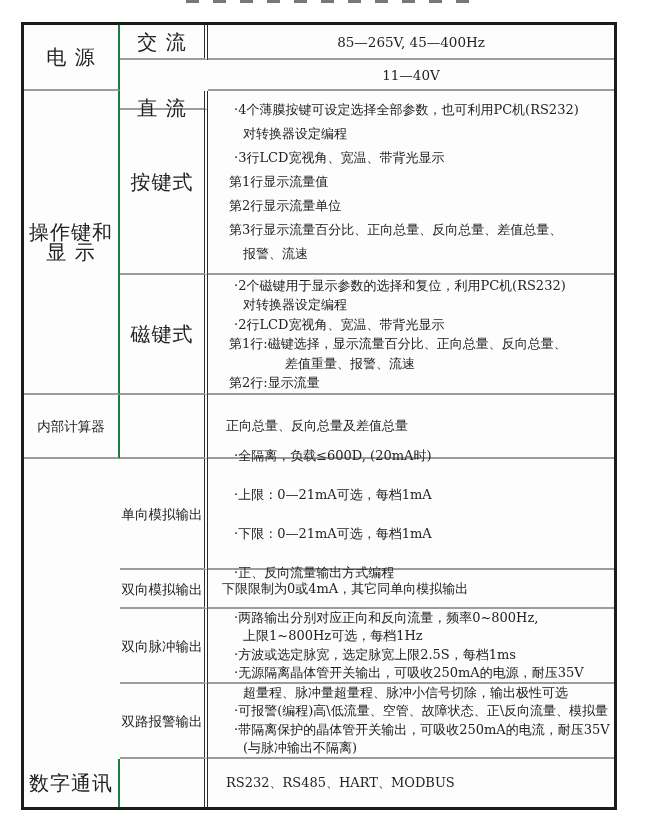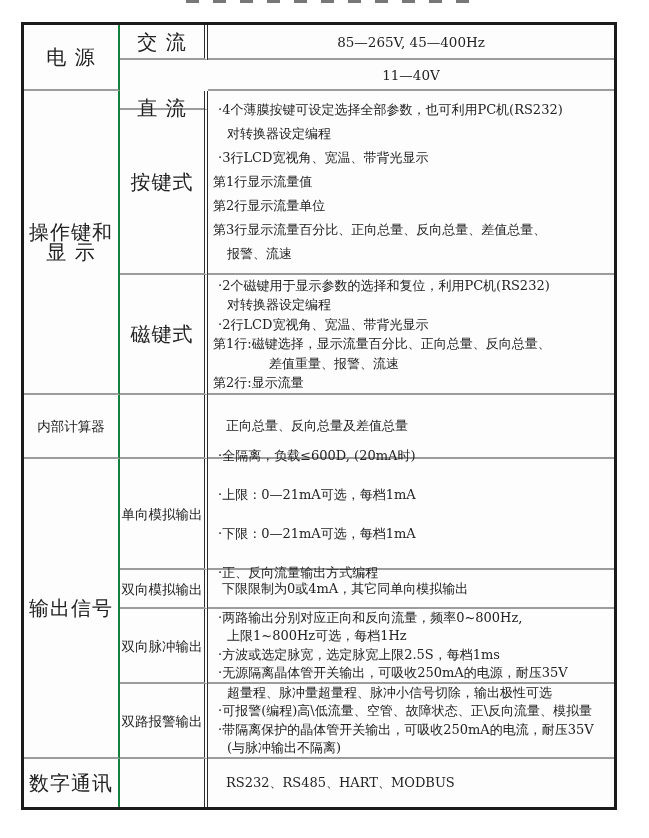--- a/index.html
+++ b/index.html
@@ -42,21 +42,21 @@
     font-size:13.5px;
   }
   .val-single{
     display:flex;align-items:center;justify-content:flex-start;
     font-size:13px;padding-left:18px;
   }
   .val-multi{
     display:flex;flex-direction:column;justify-content:center;
     font-size:13px;padding-left:5px;
   }
-  .ln{white-space:nowrap;}
+  .ln{white-space:nowrap;margin-left:16px;}
   .ln.b{padding-left:5px;}
   .ln.c{padding-left:14px;}
   .ln.c2{padding-left:56px;}
   .ln.p{padding-left:0;}
   .lh24 .ln{line-height:24px;}
   .lh19 .ln{line-height:19.5px;}
   .lh27 .ln{line-height:27px;}
   .lh18 .ln{line-height:18.5px;}
 </style>
 </head>
@@ -111,23 +111,20 @@
   </div>
 
   <div class="cell lab lab2 br-gray bb" style="grid-row:5;grid-column:1;letter-spacing:0;">
     <span>内部计算器</span>
   </div>
   <div class="cell br-dbl bb" style="grid-row:5;grid-column:2;"></div>
   <div class="cell val-single bb" style="grid-row:5;grid-column:3;">
     <span>正向总量、反向总量及差值总量</span>
   </div>
 
-  <div class="cell lab br-gray bb" style="grid-row:6/10;grid-column:1;">
-    <span>输出信号</span>
-  </div>
   <div class="cell lab lab2 br-dbl bb" style="grid-row:6;grid-column:2;">
     <span>单向模拟输出</span>
   </div>
   <div class="cell val-multi lh27 bb" style="grid-row:6;grid-column:3;gap:12px;">
     <div class="ln b">·全隔离，负载≤600D, (20mA时)</div>
     <div class="ln b">·上限：0—21mA可选，每档1mA</div>
     <div class="ln b">·下限：0—21mA可选，每档1mA</div>
     <div class="ln b">·正、反向流量输出方式编程</div>
   </div>
   <div class="cell lab lab2 br-dbl bb" style="grid-row:7;grid-column:2;">

